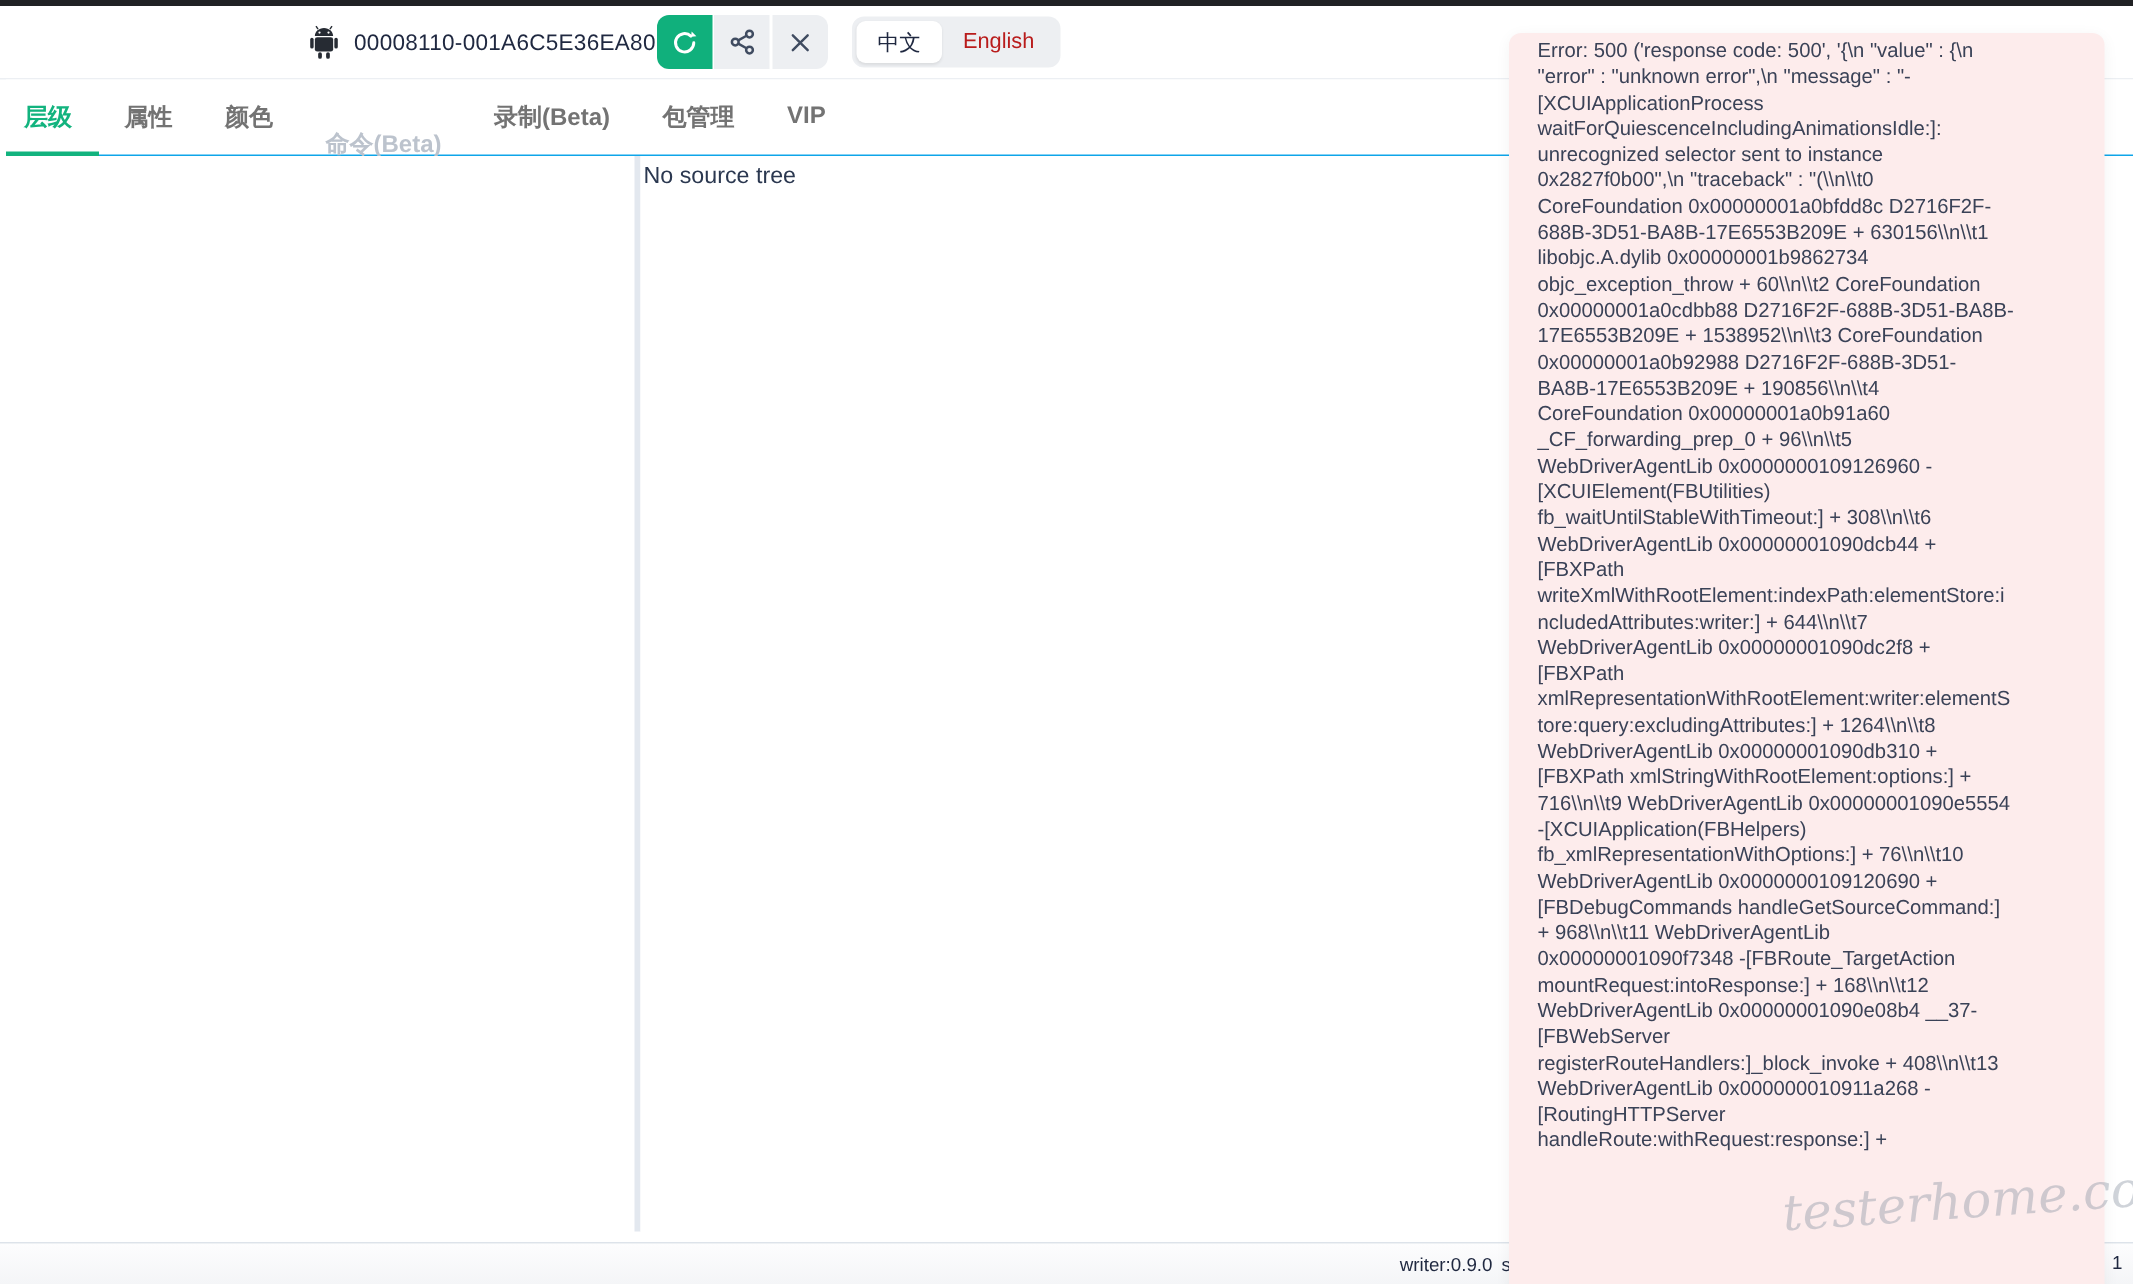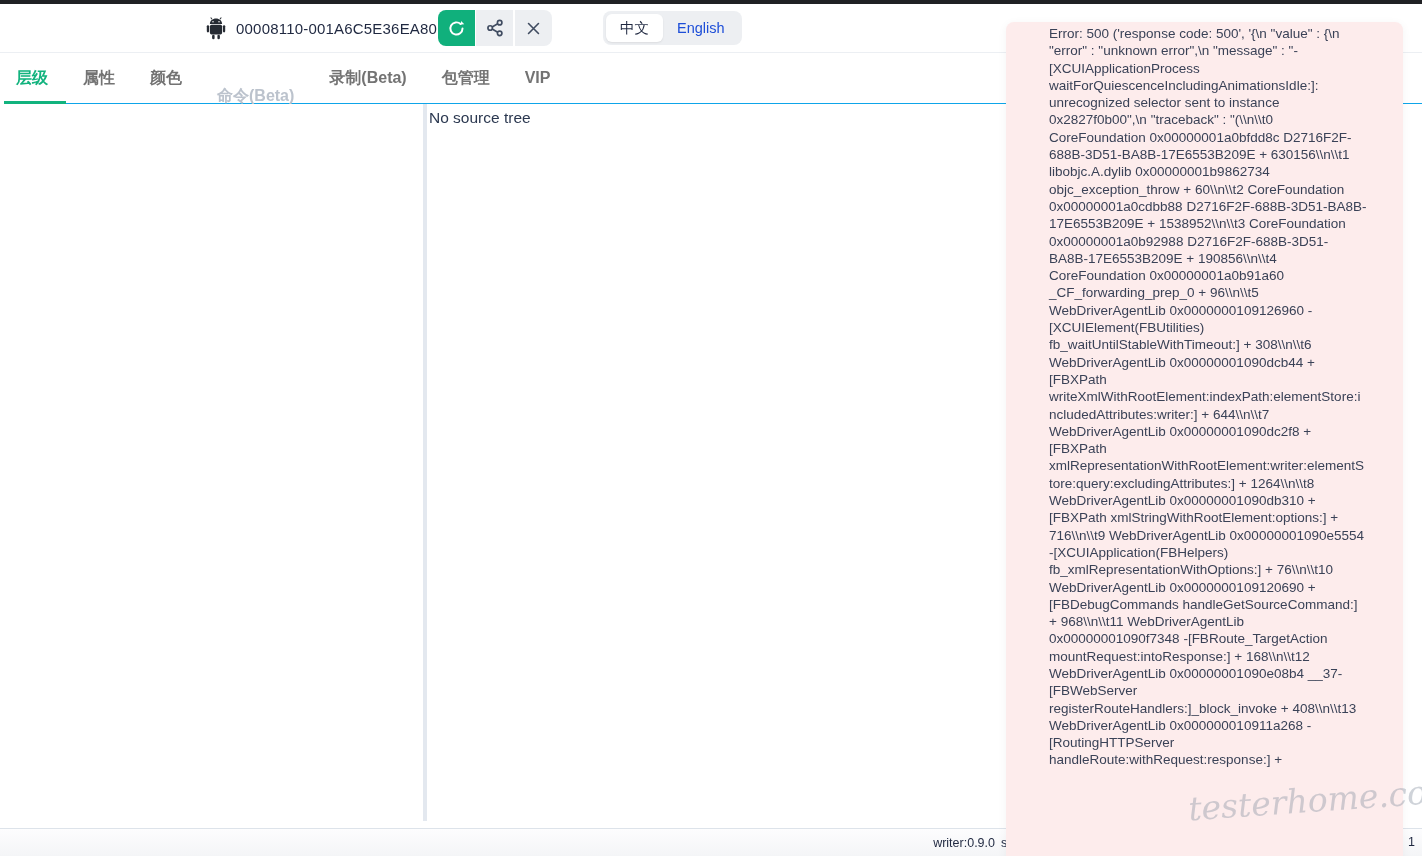--- a/index.html
+++ b/index.html
@@ -10,41 +10,41 @@
   }
   .top-strip { position: absolute; top: 0; left: 0; width: 1422px; height: 4px; background: #202124; }
   .header { position: absolute; top: 4px; left: 0; width: 1422px; height: 49px; background: #fff; border-bottom: 1px solid #ecEFf3; }
   .android-icon { position: absolute; left: 206px; top: 13px; width: 20px; height: 23px; }
   .device-id { position: absolute; left: 236px; top: 16px; font-size: 15px; font-weight: 500; color: #1f2840; letter-spacing: .2px; }
   .btn-group { position: absolute; left: 438px; top: 6px; height: 36px; display: flex; }
   .btn { width: 37px; height: 36px; display: flex; align-items: center; justify-content: center; background: #edeff2; cursor: pointer; }
   .btn.refresh { background: #10b07c; border-radius: 8px 0 0 8px; margin-right: 1px; }
   .btn.share { margin-right: 2px; }
   .btn.close { border-radius: 0 8px 8px 0; }
-  .lang-toggle { position: absolute; left: 603px; top: 7px; height: 34px; background: #edeff2; border-radius: 8px; display: flex; align-items: flex-start; padding: 3px; }
-  .lang-option { height: 28px; display: flex; align-items: center; justify-content: center; font-size: 14.5px; border-radius: 6px; padding: 0 14px; color: #1d4ed8; cursor: pointer; }
+  .lang-toggle { position: absolute; left: 568px; top: 7px; height: 34px; background: #edeff2; border-radius: 8px; display: flex; align-items: flex-start; padding: 3px; }
+  .lang-option { height: 28px; display: flex; align-items: center; justify-content: center; font-size: 14.5px; border-radius: 6px; padding: 0 14px; color: #b91c1c; cursor: pointer; }
   .lang-option.selected { background: #fff; color: #1f2840; font-weight: 500; box-shadow: 0 1px 2px rgba(0,0,0,.08); }
   .tabbar { position: absolute; top: 53px; left: 4px; width: 1422px; height: 51px; background: #fff; border-bottom: 1px solid #0ea5e9; display: flex; align-items: center; padding-left: 12px; gap: 35px; }
   .tab { font-size: 16px; font-weight: 700; color: #737373; cursor: pointer; white-space: nowrap; }
   .tab.active { color: #12b37e; }
   .tab.disabled { color: #bcc3cd; cursor: default; margin-top: 36px; }
   .active-underline { position: absolute; left: 0; bottom: -1px; width: 62px; height: 3px; background: #12b37e; }
   .left-pane { position: absolute; left: 0; top: 104px; width: 423px; height: 717px; background: #fff; }
   .v-divider { position: absolute; left: 423px; top: 104px; width: 4px; height: 717px; background: #e3e8ef; }
   .tree-pane { position: absolute; left: 427px; top: 104px; width: 1089px; height: 717px; background: #fff; }
   .no-source { position: absolute; left: 2px; top: 5px; font-size: 15.5px; color: #2b3850; }
   .status-bar { position: absolute; left: 0; top: 828px; width: 1422px; height: 28px; border-top: 1px solid #dde3ea; background: linear-gradient(#fdfdfe, #f4f5f7); font-size: 12.5px; color: #1f2840; z-index: 1; }
   .client-version { position: absolute; right: 427px; top: 7px; }
   .frag-s { position: absolute; left: 1001px; top: 7px; }
   .frag-1 { position: absolute; left: 1408px; top: 6px; font-weight: 500; }
   .error-panel { position: absolute; left: 1006px; top: 22px; width: 397px; height: 845px; background: #fdecec; border-radius: 8px; box-shadow: 0 2px 10px rgba(0,0,0,.05); z-index: 5; overflow: hidden; }
   .panel-header { position: relative; display: flex; align-items: center; gap: 9px; padding: 14px 40px 5px 12px; }
   .panel-title { color: #f23c40; font-size: 15.5px; font-weight: 700; }
   .panel-close { position: absolute; top: 14px; right: 12px; width: 16px; height: 16px; cursor: pointer; display: flex; align-items: center; justify-content: center; }
-  .panel-body { margin: 3px 42px 0 43px; width: 318px; font-size: 13.5px; line-height: 17.3px; color: #3a4257; word-wrap: break-word; overflow-wrap: break-word; }
+  .panel-body { margin: 3px 42px 0 19px; width: 318px; font-size: 13.5px; line-height: 17.3px; color: #3a4257; word-wrap: break-word; overflow-wrap: break-word; }
   .watermark { position: absolute; left: 1188px; top: 780px; z-index: 9; font-family: "DejaVu Serif", serif; font-style: italic; font-size: 33px; color: rgba(148,158,170,.45); transform: rotate(-4deg); pointer-events: none; white-space: nowrap; }
   .icon-flex { display: flex; align-items: center; justify-content: center; }
 </style>
 </head>
 <body>
 
 <div class="top-strip"></div>
 
 <div class="header">
   <span class="android-icon icon-flex">

